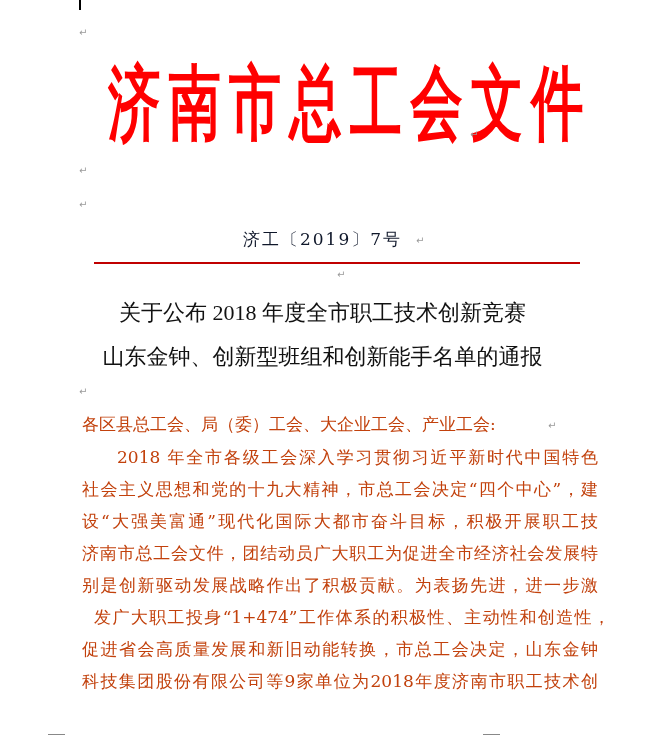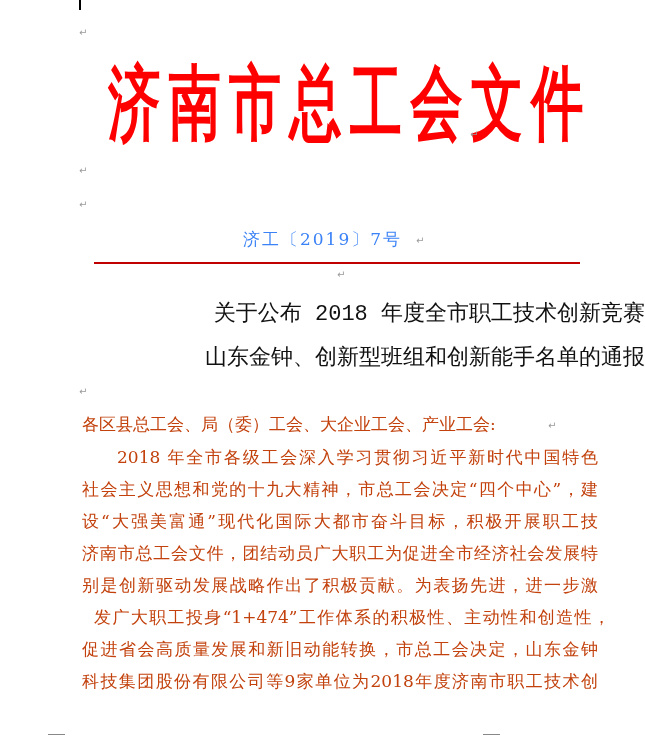--- a/index.html
+++ b/index.html
@@ -38,29 +38,29 @@
     white-space: nowrap;
     display: inline-block;
     transform: scale(0.93, 1.45);
     transform-origin: center center;
   }
   .docnum {
     left: 0; width: 645px; top: 228px;
     text-align: center;
     font-size: 17px;
     letter-spacing: 2px;
-    color: #3b82f6;
+    color: #0f172a;
   }
   .redline {
     left: 94px; top: 262px; width: 486px; height: 2px; background: #c00000;
   }
   .title-line {
     left: 0; width: 645px;
-    text-align: right;
-    font-family: Liberation Mono, monospace;
+    text-align: center;
+    font-family: Liberation Serif, serif;
     font-size: 22px;
     color: #111;
     white-space: nowrap;
   }
   .body-line {
     left: 82px; width: 516px;
     font-size: 17px;
     line-height: 22px;
     color: #c2410c;
     white-space: nowrap;

